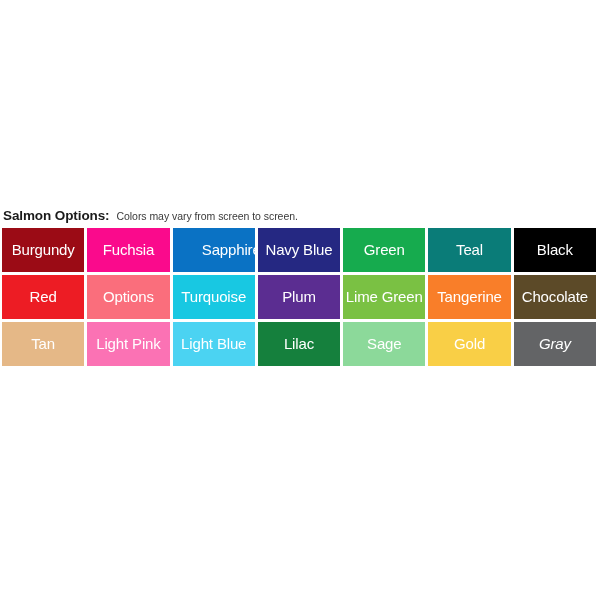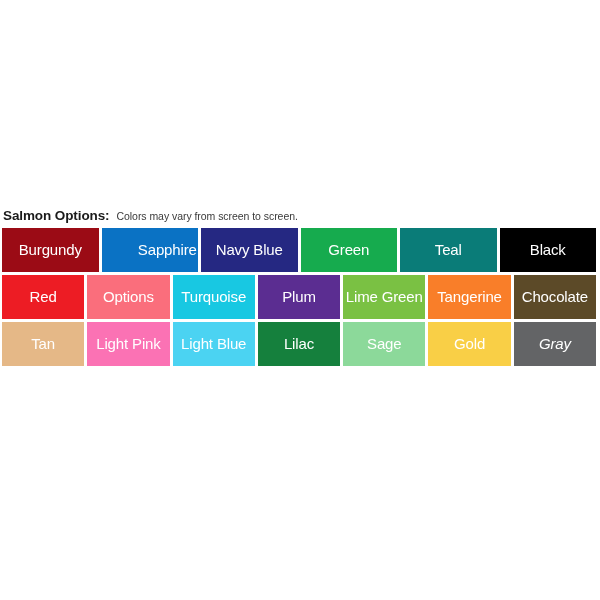--- a/index.html
+++ b/index.html
@@ -85,20 +85,23 @@
   <div class="header-row">
     <span class="header-title">Salmon Options:</span>
     <span class="header-note">Colors may vary from screen to screen.</span>
   </div>
 
   <div class="grid" id="swatch-grid">
       <div class="grid-row">
         <div class="swatch" style="background: rgb(155, 11, 21);">
           <span class="swatch-label" style="color: rgb(255, 255, 255);">Burgundy</span>
         </div>
+        <div class="swatch" style="background: rgb(250, 10, 140);">
+          <span class="swatch-label" style="color: rgb(255, 255, 255);">Fuchsia</span>
+        </div>
         <div class="swatch" style="background: rgb(10, 114, 196);">
           <span class="swatch-label" style="color: rgb(255, 255, 255); margin-left: 35px;">Sapphire</span>
         </div>
         <div class="swatch" style="background: rgb(37, 40, 130);">
           <span class="swatch-label" style="color: rgb(255, 255, 255);">Navy Blue</span>
         </div>
         <div class="swatch" style="background: rgb(22, 171, 78);">
           <span class="swatch-label" style="color: rgb(255, 255, 255);">Green</span>
         </div>
         <div class="swatch" style="background: rgb(10, 124, 120);">

